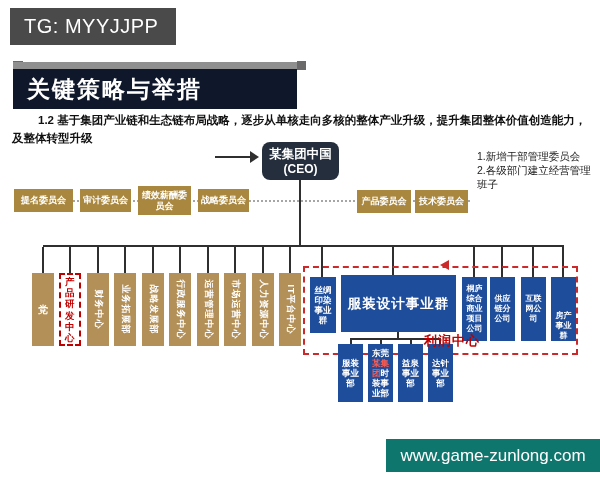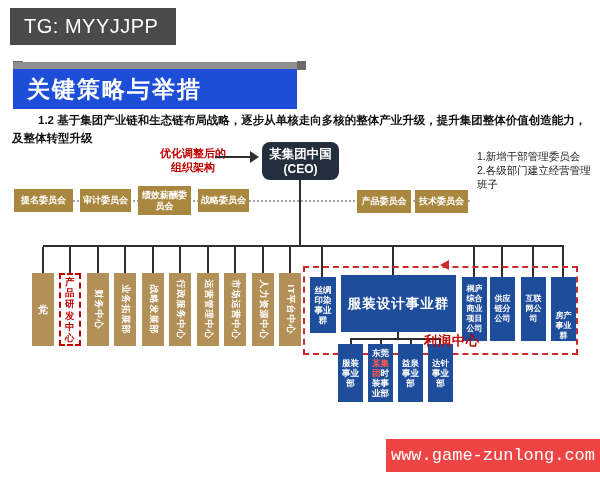--- a/index.html
+++ b/index.html
@@ -5,21 +5,21 @@
   * { margin:0; padding:0; box-sizing:border-box; }
   body { font-family:"Liberation Sans", sans-serif; background:#fff; }
   .stage { position:relative; width:600px; height:480px; background:#ffffff; overflow:hidden; }
 
   .badge { position:absolute; left:10px; top:8px; width:166px; height:37px; background:#4a4a4a;
            color:#fff; font-size:20px; line-height:37px; padding-left:14px; letter-spacing:.5px; }
 
   .title-strip { position:absolute; left:13px; top:62px; width:293px; height:7px; background:#8f8f8f; }
   .title-corner-l { position:absolute; left:13px; top:61px; width:10px; height:9px; background:#6a6a6a; }
   .title-corner-r { position:absolute; left:297px; top:61px; width:9px; height:9px; background:#6a6a6a; }
-  .title-bar { position:absolute; left:13px; top:69px; width:284px; height:40px; background:#1d4ed8;
+  .title-bar { position:absolute; left:13px; top:69px; width:284px; height:40px; background:#0f172a;
                color:#fff; font-size:23px; font-weight:bold; line-height:40px; padding-left:14px; letter-spacing:2px; }
 
   .intro { position:absolute; left:12px; top:112px; width:580px; font-size:11.5px; font-weight:bold;
            color:#101010; line-height:1.55; text-indent:26px; }
 
   .red-note { position:absolute; left:137px; top:146px; width:112px; text-align:center;
               color:#c00000; font-size:11px; font-weight:bold; line-height:1.3; }
   .arrow-line { position:absolute; left:215px; top:156px; width:36px; height:2px; background:#2f2f2f; }
   .arrow-head { position:absolute; left:250px; top:151px; width:0; height:0;
                 border-left:9px solid #2f2f2f; border-top:6px solid transparent; border-bottom:6px solid transparent; }
@@ -56,41 +56,37 @@
   .bigbox { left:341px; top:275px; width:115px; height:57px; font-size:13.5px; font-weight:bold; letter-spacing:1px; }
   .runit { top:277px; width:25px; height:64px; }
   .runit .up { width:17px; font-size:8px; line-height:1.25; }
   .sub { top:344px; width:25px; height:58px; }
   .sub .up { width:18px; font-size:8.5px; line-height:1.18; }
   .sub .redpart { color:#ff5a4d; }
 
   .profit-label { position:absolute; left:424px; top:332px; color:#c00000; font-size:13px; font-weight:bold;
                   letter-spacing:1px; z-index:3; }
 
-  .watermark { position:absolute; left:386px; top:439px; width:214px; height:33px; background:#ef4444;
-               color:#fff; font-size:17px; text-align:center; line-height:33px;font-family:Liberation Mono, monospace; }
+  .watermark { position:absolute; left:386px; top:439px; width:214px; height:33px; background:#0f766e;
+               color:#fff; font-size:17px; text-align:center; line-height:33px; }
 </style>
 </head>
 <body>
 
 <div class="stage">
 
   <div class="badge">TG: MYYJJPP</div>
 
   <div class="title-corner-l"></div>
   <div class="title-strip"></div>
   <div class="title-corner-r"></div>
   <div class="title-bar">关键策略与举措</div>
 
   <div class="intro">1.2  基于集团产业链和生态链布局战略，逐步从单核走向多核的整体产业升级，提升集团整体价值创造能力，及整体转型升级</div>
 
-  <div class="red-note">
-    <span>优化调整后的</span><br>
-    <span>组织架构</span>
-  </div>
   <div class="arrow-line"></div>
   <div class="arrow-head"></div>
 
   <div class="ceo">
     <span class="l1">某集团中国</span>
     <span class="l2">(CEO)</span>
   </div>
 
   <div class="side-note">
     <div>1.新增干部管理委员会</div>

